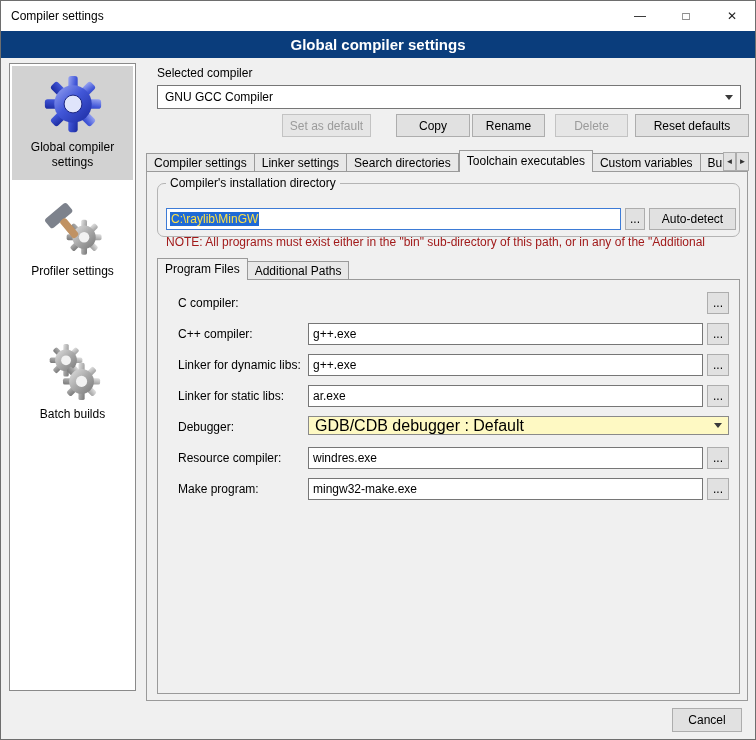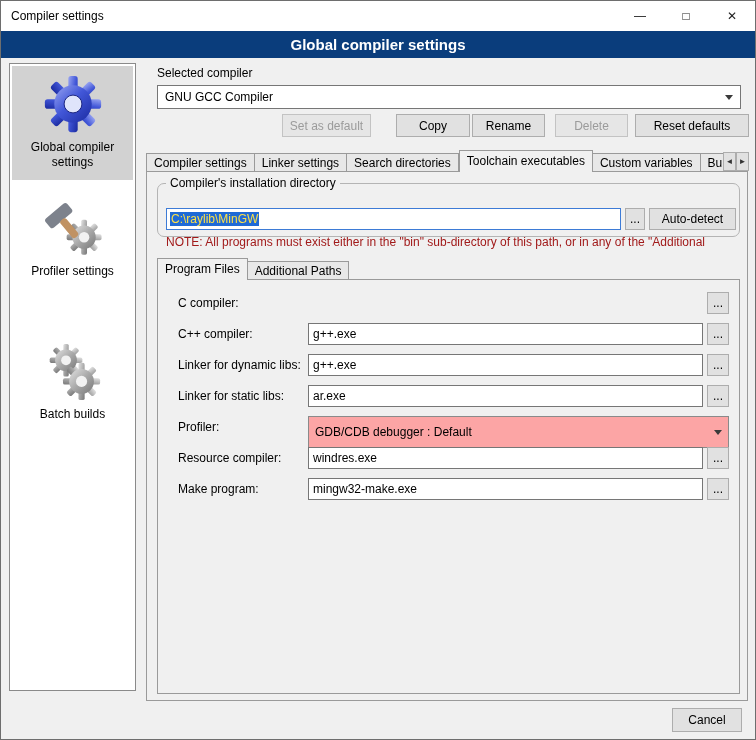--- a/index.html
+++ b/index.html
@@ -69,22 +69,22 @@
   .note { position:absolute; left:8px; top:51px; width:570px; font-size:12px; color:#a11a1a; white-space:nowrap; overflow:hidden; }
 
   
   .subtabbar { position:absolute; left:10px; top:86px; height:22px; display:flex; align-items:flex-end; z-index:3; }
   .subpanel { position:absolute; left:10px; top:107px; width:583px; height:415px; border:1px solid #9a9a9a; background:#f0f0f0; }
 
   
   .flabel { position:absolute; left:20px; font-size:12px; color:#000; }
   .ftxt { position:absolute; left:150px; width:395px; height:22px; border:1px solid #767676; background:#fff; font-size:12px; padding:0 4px; color:#000; }
   .fbrowse { position:absolute; left:549px; width:22px; height:22px; background:#e1e1e1; border:1px solid #adadad; font-size:12px; color:#000; }
-  .fselect { position:absolute; left:150px; width:421px; height:32px; background:#fca5a5; border:1px solid #8a8a8a;
-             display:flex; align-items:center; padding:0 6px; font-size:12px; color:#000; }
+  .fselect { position:absolute; left:150px; width:421px; height:19px; background:#fef9c3; border:1px solid #8a8a8a;
+             display:flex; align-items:center; padding:0 6px; font-size:16px; color:#000; }
 
   .ok-btn { left:586px; top:707px; width:70px; height:24px;margin-top:47px; }
   .cancel-btn { left:671px; top:707px; width:70px; height:24px; }
 </style>
 </head>
 <body>
 
 <svg width="0" height="0" style="position:absolute">
   <defs>
     <g id="gear8">
@@ -206,21 +206,21 @@
       <button class="fbrowse" style="top:43px">...</button>
 
       <div class="flabel" style="top:78px">Linker for dynamic libs:</div>
       <input class="ftxt" style="top: 74px;" value="g++.exe">
       <button class="fbrowse" style="top:74px">...</button>
 
       <div class="flabel" style="top:109px">Linker for static libs:</div>
       <input class="ftxt" style="top: 105px;" value="ar.exe">
       <button class="fbrowse" style="top:105px">...</button>
 
-      <div class="flabel" style="top:140px">Profiler:</div>
+      <div class="flabel" style="top:140px">Debugger:</div>
       <div class="fselect" style="top:136px">
         <span>GDB/CDB debugger : Default</span>
         <span class="caret"></span>
       </div>
 
       <div class="flabel" style="top:171px">Resource compiler:</div>
       <input class="ftxt" style="top: 167px;" value="windres.exe">
       <button class="fbrowse" style="top:167px">...</button>
 
       <div class="flabel" style="top:202px">Make program:</div>

